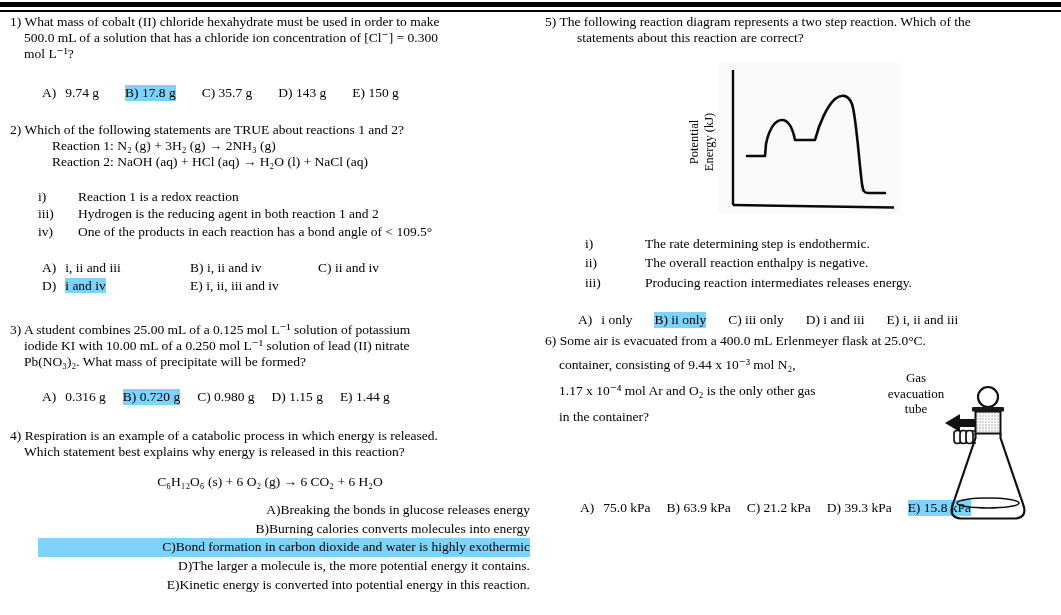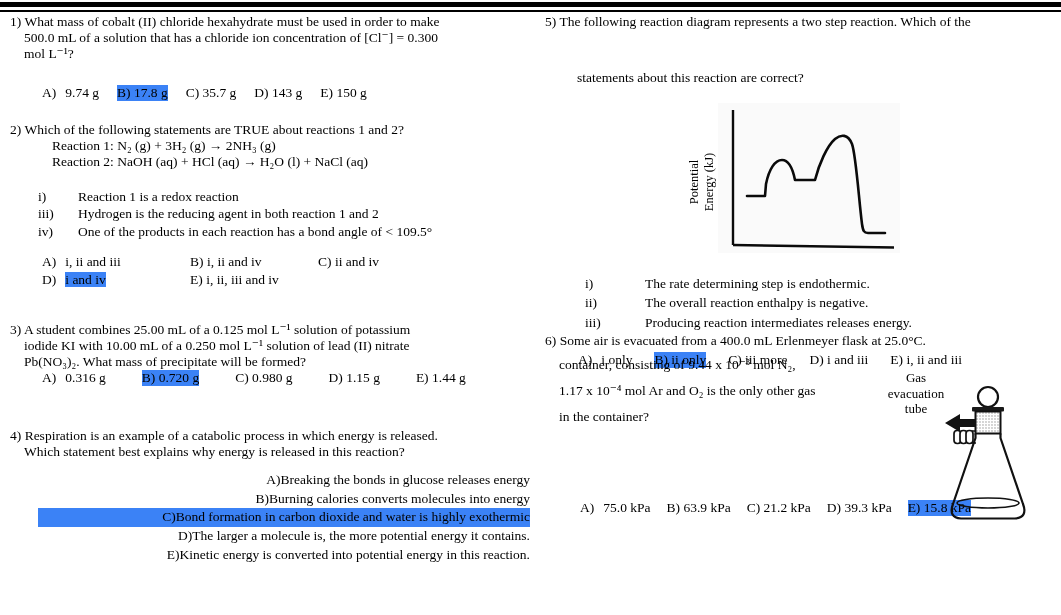--- a/index.html
+++ b/index.html
@@ -24,21 +24,21 @@
   .q2 .item .rlab{width:40px;}
   .q5 .item .rlab{width:60px;}
   .q2 .item{line-height:17.3px;}
   .q5 .items .item{line-height:19.3px;}
   .optrow{display:flex;margin-left:32px;white-space:nowrap;}
   .opt{white-space:nowrap;}
   .optgrid{margin-left:32px;display:grid;grid-template-columns:148px 128px auto;line-height:18.5px;}
   .optlist{margin-left:28px;line-height:18.7px;}
   .optlist .opt{display:block;}
   .optlist .opt .olab{display:inline-block;width:28px;}
-  .hl{background:#3b82f6;}
+  .hl{background:#7dd3fc;}
   .gap2{display:inline-block;width:9px;}
   .eq{text-align:center;margin-top:14px;}
   
   .diagram-area{position:relative;height:150px;margin-top:17px;}
   .ylabel{position:absolute;left:121px;top:64px;width:72px;text-align:center;
     font-size:12.5px;line-height:15px;transform:rotate(-90deg);}
   .dsvg{position:absolute;left:173px;top:0;}
   
   .q6{position:relative;}
   .q6-fig{position:absolute;left:338px;top:37px;width:172px;height:192px;}
@@ -54,87 +54,88 @@
 <div class="top-rule"></div>
 
 <div class="col col-left">
 
   <div class="qblock" style="top:14px;">
     <div class="stem">
       <div class="qline first"><span>1)</span> <span>What mass of cobalt (II) chloride hexahydrate must be used in order to make</span></div>
       <div class="qline">500.0 mL of a solution that has a chloride ion concentration of [Cl⁻] = 0.300</div>
       <div class="qline">mol L⁻¹?</div>
     </div>
-    <div class="optrow" style="margin-top:23px;gap:18px;">
+    <div class="optrow" style="margin-top:23px;gap:26px;">
       <span class="opt"><span>A)</span><span class="gap2"></span><span>9.74  g</span></span>
       <span class="opt hl"><span>B)</span> <span>17.8 g</span></span>
       <span class="opt"><span>C)</span> <span>35.7 g</span></span>
       <span class="opt"><span>D)</span> <span>143 g</span></span>
       <span class="opt"><span>E)</span> <span>150 g</span></span>
     </div>
   </div>
 
   <div class="qblock q2" style="top:122px;">
     <div class="stem">
       <div class="qline first"><span>2)</span> <span>Which of the following statements are TRUE about reactions 1 and 2?</span></div>
       <div class="qline indent1">Reaction 1: N₂ (g) + 3H₂ (g) → 2NH₃ (g)</div>
       <div class="qline indent1">Reaction 2: NaOH (aq) + HCl (aq) → H₂O (l) + NaCl (aq)</div>
     </div>
     <div class="items indent1">
       <div class="item"><span class="rlab">i)</span><span>Reaction 1 is a redox reaction</span></div>
       <div class="item"><span class="rlab">iii)</span><span>Hydrogen is the reducing agent in both reaction 1 and 2</span></div>
       <div class="item"><span class="rlab">iv)</span><span>One of the products in each reaction has a bond angle of &lt; 109.5°</span></div>
     </div>
-    <div class="optgrid" style="margin-top:13px;">
+    <div class="optgrid" style="margin-top:19px;">
       <span class="opt"><span>A)</span><span class="gap2"></span><span>i, ii and iii</span></span>
       <span class="opt"><span>B)</span> <span>i, ii and iv</span></span>
       <span class="opt"><span>C)</span> <span>ii and iv</span></span>
       <span class="opt"><span>D)</span><span class="gap2"></span><span class="hl">i and iv</span></span>
       <span class="opt"><span>E)</span> <span>i, ii, iii and iv</span></span>
       <span></span>
     </div>
   </div>
 
   <div class="qblock" style="top:322px;">
     <div class="stem">
       <div class="qline first"><span>3)</span> <span>A student combines 25.00 mL of a 0.125 mol L⁻¹ solution of potassium</span></div>
       <div class="qline">iodide KI with 10.00 mL of a 0.250 mol L⁻¹ solution of lead (II) nitrate</div>
       <div class="qline">Pb(NO₃)₂. What mass of precipitate will be formed?</div>
     </div>
-    <div class="optrow" style="gap:36px;">
+    <div class="optrow" style="margin-top:19px;gap:17px;">
       <span class="opt"><span>A)</span><span class="gap2"></span><span>0.316 g</span></span>
       <span class="opt hl"><span>B)</span> <span>0.720 g</span></span>
       <span class="opt"><span>C)</span> <span>0.980 g</span></span>
       <span class="opt"><span>D)</span> <span>1.15 g</span></span>
       <span class="opt"><span>E)</span> <span>1.44 g</span></span>
     </div>
   </div>
 
   <div class="qblock" style="top:428px;">
     <div class="stem">
       <div class="qline first"><span>4)</span> <span>Respiration is an example of a catabolic process in which energy is released.</span></div>
       <div class="qline">Which statement best explains why energy is released in this reaction?</div>
     </div>
+    <div class="eq">C₆H₁₂O₆ (s) + 6 O₂ (g) → 6 CO₂ + 6 H₂O</div>
     <div class="optlist" style="margin-top:11px;text-align:right;">
       <span class="opt"><span class="olab">A)</span><span>Breaking the bonds in glucose releases energy</span></span>
       <span class="opt"><span class="olab">B)</span><span>Burning calories converts molecules into energy</span></span>
       <span class="opt hl"><span class="olab">C)</span><span>Bond formation in carbon dioxide and water is highly exothermic</span></span>
       <span class="opt"><span class="olab">D)</span><span>The larger a molecule is, the more potential energy it contains.</span></span>
       <span class="opt"><span class="olab">E)</span><span>Kinetic energy is converted into potential energy in this reaction.</span></span>
     </div>
   </div>
 
 </div>
 
 <div class="col col-right">
 
   <div class="qblock q5" style="top:14px;">
     <div class="stem">
       <div class="qline first"><span>5)</span> <span>The following reaction diagram represents a two step reaction. Which of the</span></div>
-      <div class="qline indent1" style="padding-left:18px;margin-top:40px;">statements about this reaction are correct?</div>
+      <div class="qline indent1" style="padding-left:18px;">statements about this reaction are correct?</div>
     </div>
     <div class="diagram-area">
       <div class="ylabel">
         <div>Potential</div>
         <div>Energy (kJ)</div>
       </div>
       <svg class="dsvg" width="182" height="150" viewBox="0 0 182 150">
         <rect x="0" y="0" width="182" height="150" fill="#fafafa"></rect>
         <path d="M15,7 L15,142" stroke="#0a0a0a" stroke-width="2.4" fill="none"></path>
         <path d="M15,142 L176,144.5" stroke="#0a0a0a" stroke-width="2.4" fill="none"></path>
@@ -142,21 +143,21 @@
       </svg>
     </div>
     <div class="items indent1" style="margin-top:21px;padding-left:40px;">
       <div class="item"><span class="rlab">i)</span><span>The rate determining step is endothermic.</span></div>
       <div class="item"><span class="rlab">ii)</span><span>The overall reaction enthalpy is negative.</span></div>
       <div class="item"><span class="rlab">iii)</span><span>Producing reaction intermediates releases energy.</span></div>
     </div>
     <div class="optrow" style="margin-top:20px;gap:22px;margin-left:33px;">
       <span class="opt"><span>A)</span><span class="gap2"></span><span>i only</span></span>
       <span class="opt hl"><span>B)</span> <span>ii only</span></span>
-      <span class="opt"><span>C)</span> <span>iii more</span></span>
+      <span class="opt"><span>C)</span> <span>iii only</span></span>
       <span class="opt"><span>D)</span> <span>i and iii</span></span>
       <span class="opt"><span>E)</span> <span>i, ii and iii</span></span>
     </div>
   </div>
 
   <div class="qblock q6" style="top:330px;">
     <div class="q6-fig">
       <div class="flask-label">
         <div>Gas</div>
         <div>evacuation</div>

